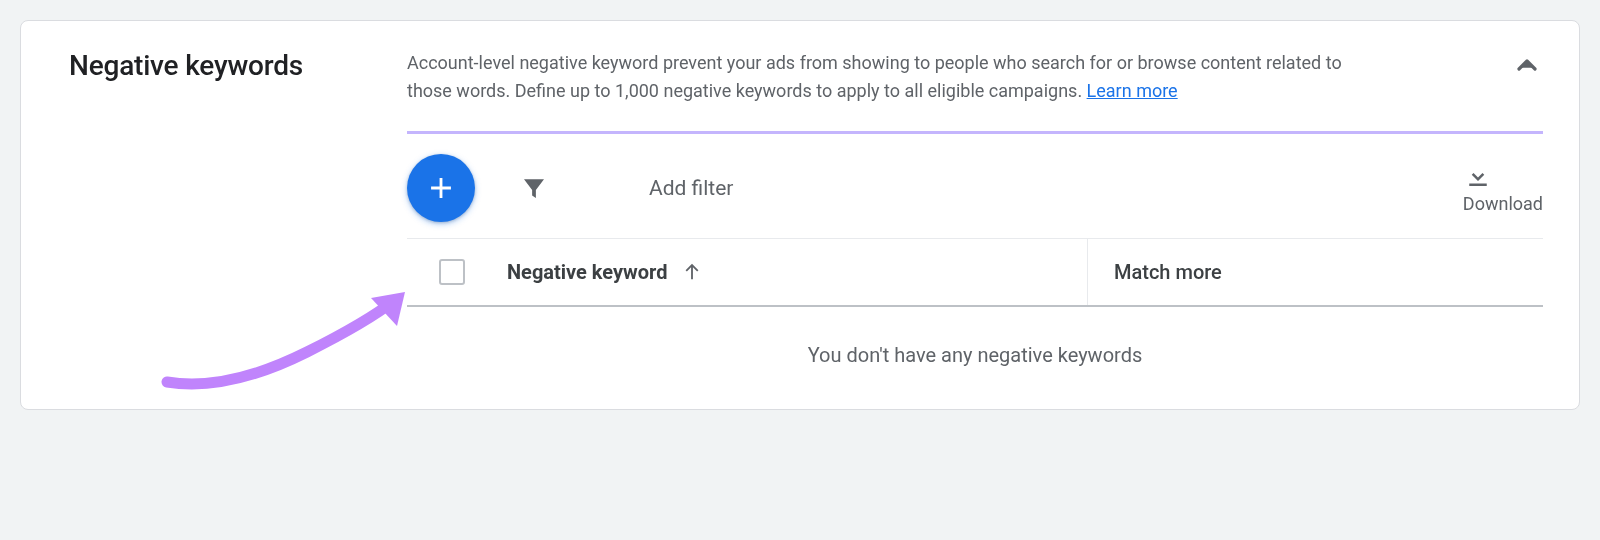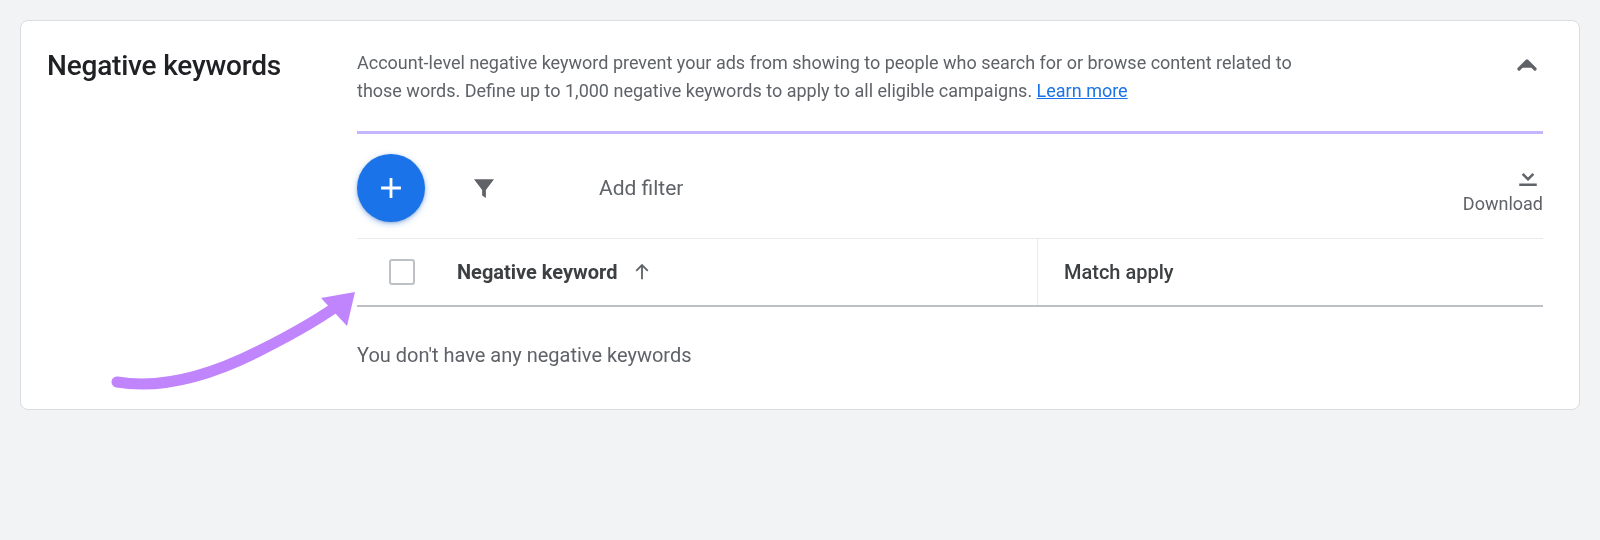--- a/index.html
+++ b/index.html
@@ -7,23 +7,23 @@
       font-family: 'Google Sans', Roboto, Arial, sans-serif;
       background: #f1f3f4;
       padding: 20px;
       width: 1600px;
       height: 540px;
     }
     .card {
       background: #fff;
       border: 1px solid #dadce0;
       border-radius: 8px;
-      padding: 28px 36px 32px 26px;
-      display: flex;
-      gap: 20px;
+      padding: 28px 36px 32px 48px;
+      display: flex;
+      gap: 48px;
       position: relative;
     }
     .left-col {
       flex: 0 0 290px;
     }
     .left-title {
       font-size: 28px;
       font-weight: 500;
       color: #202124;
       letter-spacing: -0.2px;
@@ -79,21 +79,21 @@
     .add-filter-text {
       margin-left: 100px;
       font-size: 21px;
       color: #5f6368;
       cursor: pointer;
     }
     .download {
       margin-left: auto;
       display: flex;
       flex-direction: column;
-      align-items: flex-end;
+      align-items: flex-start;
       cursor: pointer;
       gap: 2px;
     }
     .download-label {
       font-size: 18px;
       color: #5f6368;
     }
     .table-head {
       display: flex;
       align-items: center;
@@ -127,20 +127,21 @@
       background: #e8eaed;
       margin: -20px 0;
     }
     .col-match {
       font-size: 20px;
       font-weight: 500;
       color: #3c4043;
       padding-left: 26px;
     }
     .empty-msg {
+      text-align: center;
       font-size: 20px;
       color: #5f6368;
       padding: 36px 0 10px 0;
     }
     .collapse-btn {
       position: absolute;
       top: 28px;
       right: 36px;
       cursor: pointer;
     }
@@ -197,21 +198,21 @@
 
     <div class="table-head">
       <div class="checkbox"></div>
       <div class="col-keyword">
         <span class="col-keyword-label">Negative keyword</span>
         <svg width="22" height="22" viewBox="0 0 24 24">
             <path fill="#5f6368" d="M12 4l-1 0v13.17l-4.59-4.58L5 14l7 7 7-7-1.41-1.41L13 17.17V4h-1z" transform="rotate(180 12 12)"></path>
           </svg>
       </div>
       <div class="col-divider"></div>
-      <div class="col-match">Match apply</div>
+      <div class="col-match">Match more</div>
     </div>
 
     <div class="empty-msg">You don't have any negative keywords</div>
 
   </div>
 
   <div class="collapse-btn">
     <svg width="32" height="32" viewBox="0 0 24 24">
         <path fill="#5f6368" d="M7 14l5-5 5 5H7z" stroke="#5f6368" stroke-width="0"></path>
         <path fill="none" stroke="#5f6368" stroke-width="2.4" d="M6 15l6-6 6 6" stroke-linecap="round" stroke-linejoin="round"></path>

